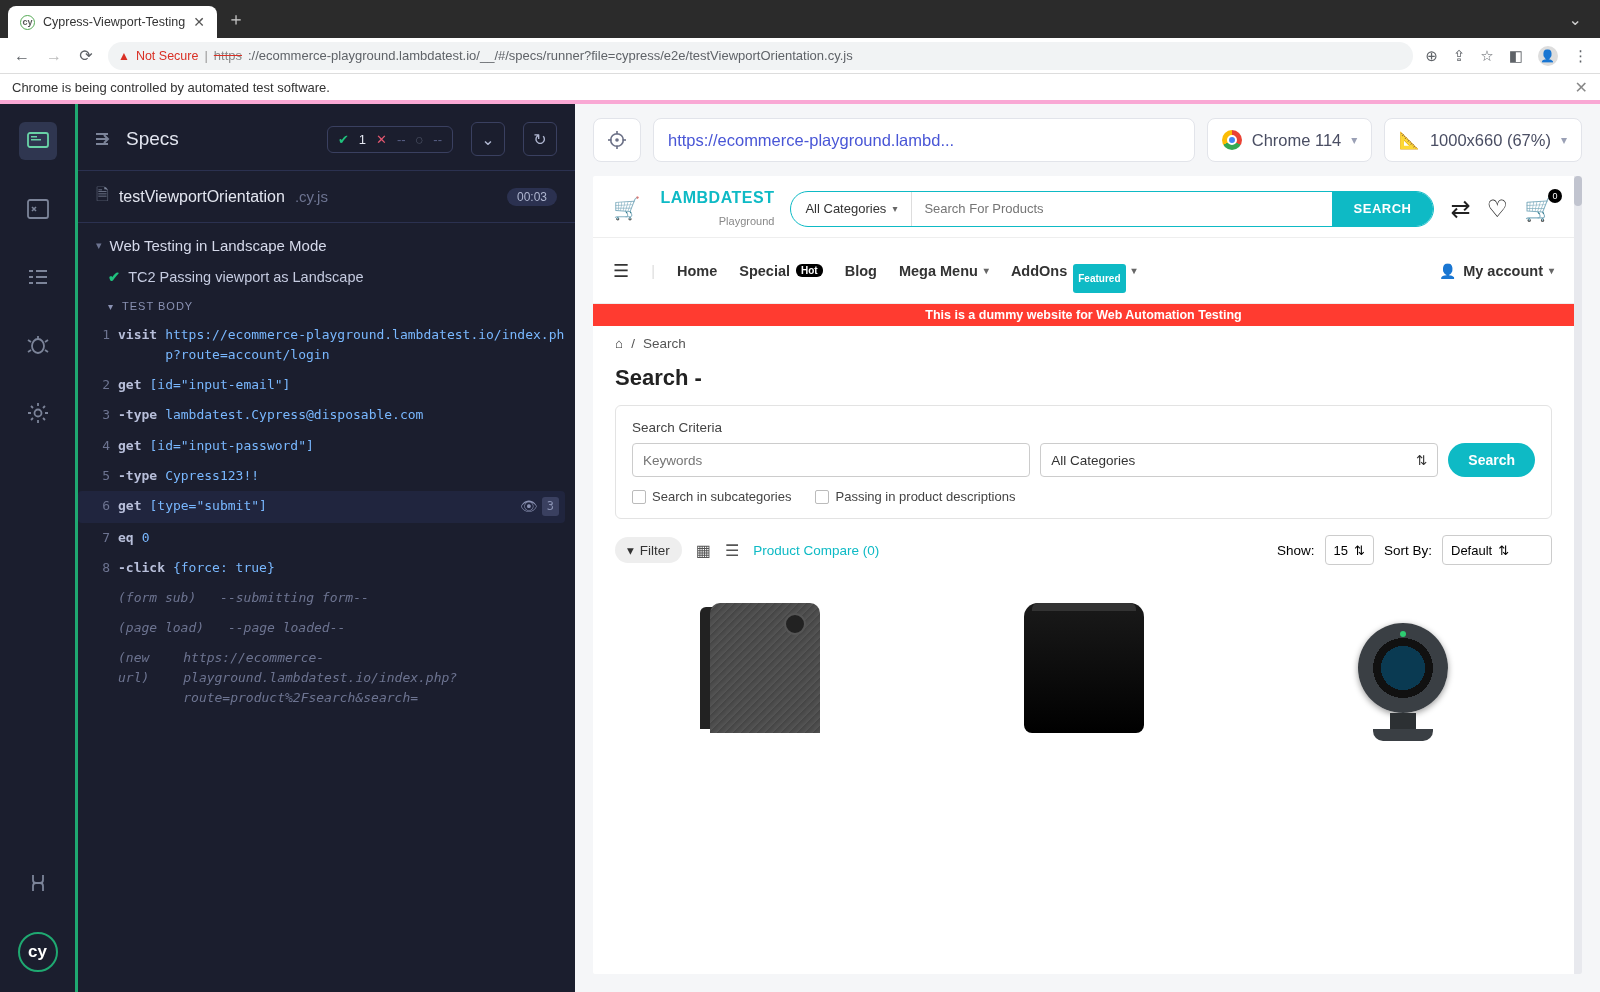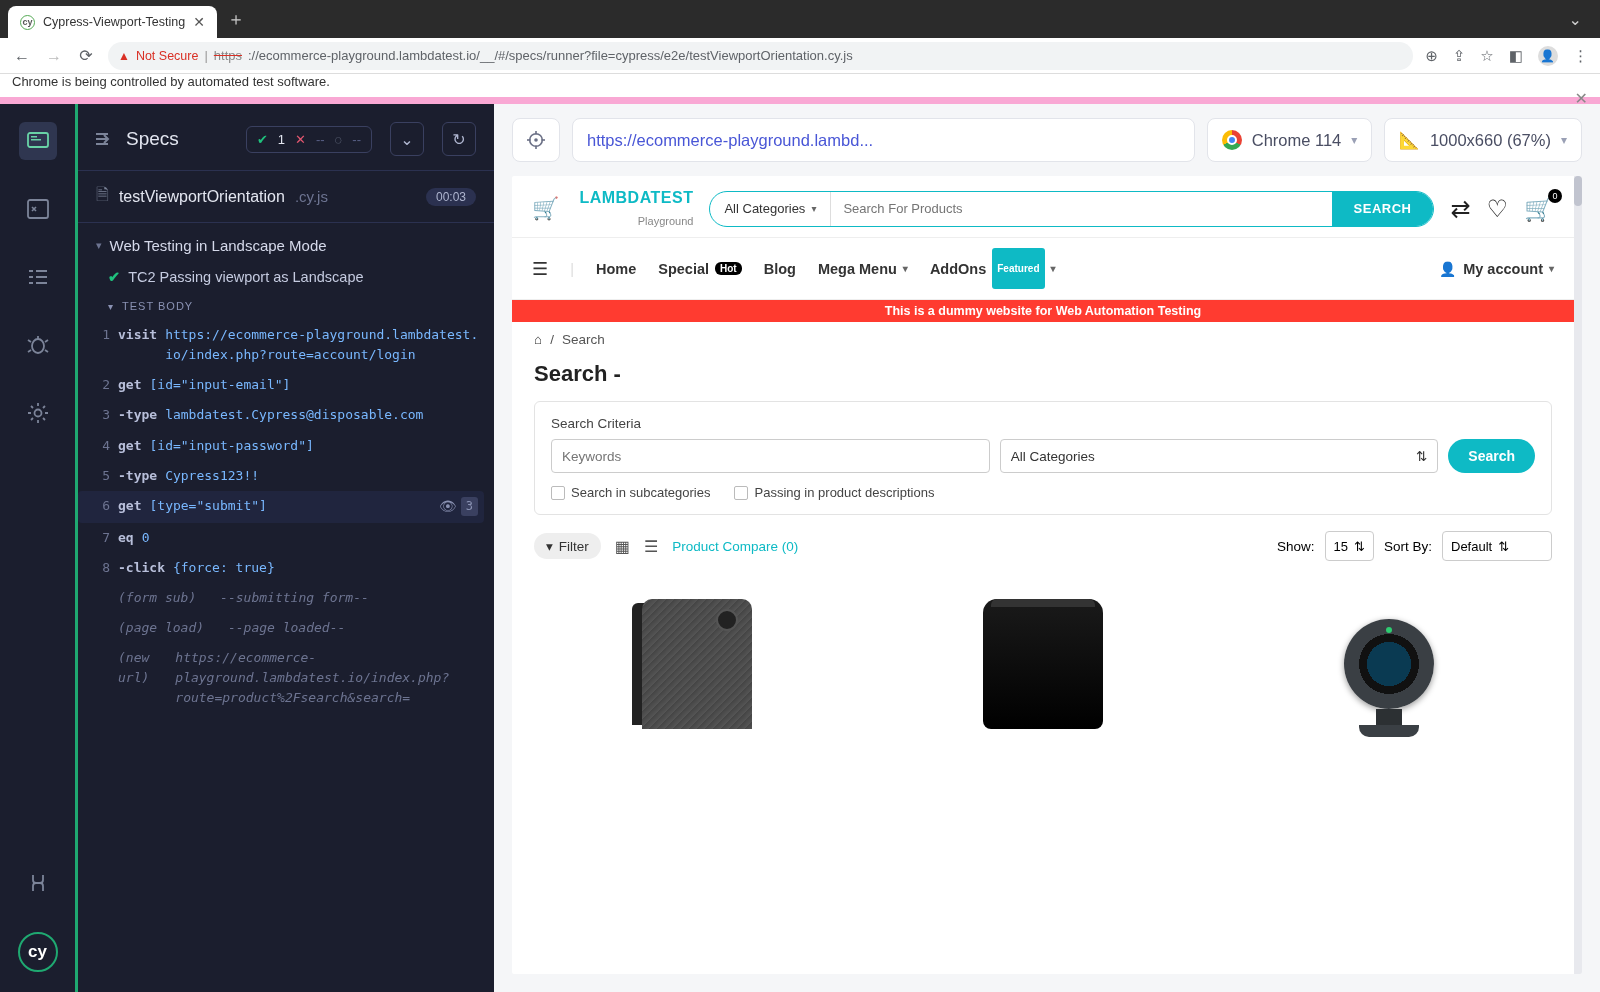--- a/index.html
+++ b/index.html
@@ -19,34 +19,34 @@
   .nav-arrow.disabled{ color:#bbb;}
   .url-field { flex:1; background:#f1f3f4; border-radius:16px; height:28px; display:flex; align-items:center; padding:0 10px; font-size:13px; color:#5f6368; gap:6px;}
   .url-field .warn { color:#d93025; font-size:12px;}
   .url-field .nsec { color:#d93025; font-size:12.5px;}
   .url-field .sep { color:#999;}
   .url-field .struck { text-decoration: line-through; text-decoration-color:#d93025; color:#888;}
   .url-field .path { color:#5f6368;}
   .right-icons { display:flex; gap:15px; color:#5f6368; font-size:15px; align-items:center;}
   .avatar-circle{ width:20px;height:20px;border-radius:50%;background:#ddd;display:flex;align-items:center;justify-content:center;font-size:12px;}
 
-  .infobar { background:#fff; height:30px; border-bottom:7px solid #f9a8d4; display:flex; padding:0 12px; font-size:13px; color:#333;flex-direction:column;}
+  .infobar { background:#fff; height:30px; border-bottom:4px solid #f9a8d4; display:flex; align-items:center; padding:0 12px; font-size:13px; color:#333;}
   .infobar .close-x { margin-left:auto; color:#888; font-size:16px;}
 
   
   .app { flex:1; display:flex; min-height:0;}
 
   
   .cy-mini { width:75px; background:#1b1e2e; display:flex; flex-direction:column; align-items:center; padding-top:18px; gap:30px;}
   .cy-mini .ico { color:#7c8499; width:38px; height:38px; display:flex; align-items:center; justify-content:center; border-radius:6px; font-size:20px;}
   .cy-mini .ico.active { background:#2f3650; color:#69d3a7;}
   .cy-mini .cy-logo{ margin-top:auto; margin-bottom:20px; width:40px;height:40px;border-radius:50%;border:2.5px solid #1fa971;display:flex;align-items:center;justify-content:center;color:#fff;font-weight:700;font-size:17px;}
 
   
-  .reporter { width:419px; background:#1b1e2e; color:#c5cbe0; display:flex; flex-direction:column; border-left:3px solid #1fa971; min-height:0;}
+  .reporter { width:500px; background:#1b1e2e; color:#c5cbe0; display:flex; flex-direction:column; border-left:3px solid #1fa971; min-height:0;}
   .reporter-head { display:flex; align-items:center; padding:18px 18px 14px 18px; gap:12px;}
   .reporter-head .menu-lines{ color:#7c8499; font-size:16px;}
   .reporter-head .title { font-size:19px; color:#e3e6f0;}
   .stats-box { margin-left:auto; display:flex; align-items:center; gap:10px; border:1px solid #3a4060; border-radius:6px; padding:5px 10px; font-size:13px;}
   .stats-box .pass{ color:#1fc27d;}
   .stats-box .fail{ color:#e45770;}
   .stats-box .cnt{color:#e3e6f0;}
   .stats-box .dash{color:#586086;}
   .stats-box .spin{ color:#7c8499;}
   .btn-sq { border:1px solid #3a4060; border-radius:6px; width:34px;height:34px; display:flex;align-items:center;justify-content:center; color:#aeb5cf; margin-left:6px;}
@@ -106,21 +106,21 @@
   .search-inp{ flex:1; border:none; outline:none; padding:0 12px; font-size:13px; color:#888;}
   .search-btn{ background:#0ebac5; color:#fff; border:none; padding:0 22px; font-weight:700; font-size:13px; letter-spacing:.5px;}
   .hdr-ico{ font-size:24px; color:#222; position:relative;}
   .cart-badge{ position:absolute; top:-6px; right:-8px; background:#000; color:#fff; font-size:9px; border-radius:50%; width:14px; height:14px; display:flex; align-items:center; justify-content:center;}
 
   .site-nav{ border-top:1px solid #eee; border-bottom:1px solid #eee; padding:10px 20px; display:flex; align-items:center; gap:22px; font-size:14.5px; color:#333;}
   .ham{ font-size:18px; color:#333;}
   .nav-sep{ color:#ddd;}
   .nav-item{ font-weight:600; display:flex; align-items:center; gap:6px;}
   .tag-hot{ background:#000; color:#fff; font-size:10px; padding:1px 5px; border-radius:6px; font-weight:700;}
-  .tag-feat{ background:#0ebac5; color:#fff; font-size:10px; padding:15px 5px; border-radius:3px; font-weight:700;}
+  .tag-feat{ background:#0ebac5; color:#fff; font-size:10px; padding:9px 5px; border-radius:3px; font-weight:700;margin-top:16px;}
   .nav-chev{ font-size:10px; color:#666;}
   .nav-right{ margin-left:auto; display:flex; align-items:center; gap:6px;}
   .person-ico{ font-size:14px;}
 
   .banner{ background:#ff3b30; color:#fff; text-align:center; padding:4px 0; font-size:12.5px; font-weight:600;}
   .crumb{ padding:10px 22px; font-size:13.5px; color:#555; display:flex; gap:8px; align-items:center;}
   .crumb .home-ico{ color:#333;}
   .page-title{ padding:4px 22px 14px 22px; font-size:22px; font-weight:700; color:#222;}
 
   .crit-box{ margin:0 22px; border:1px solid #e3e3e3; border-radius:6px; padding:14px 16px 14px 16px;}

